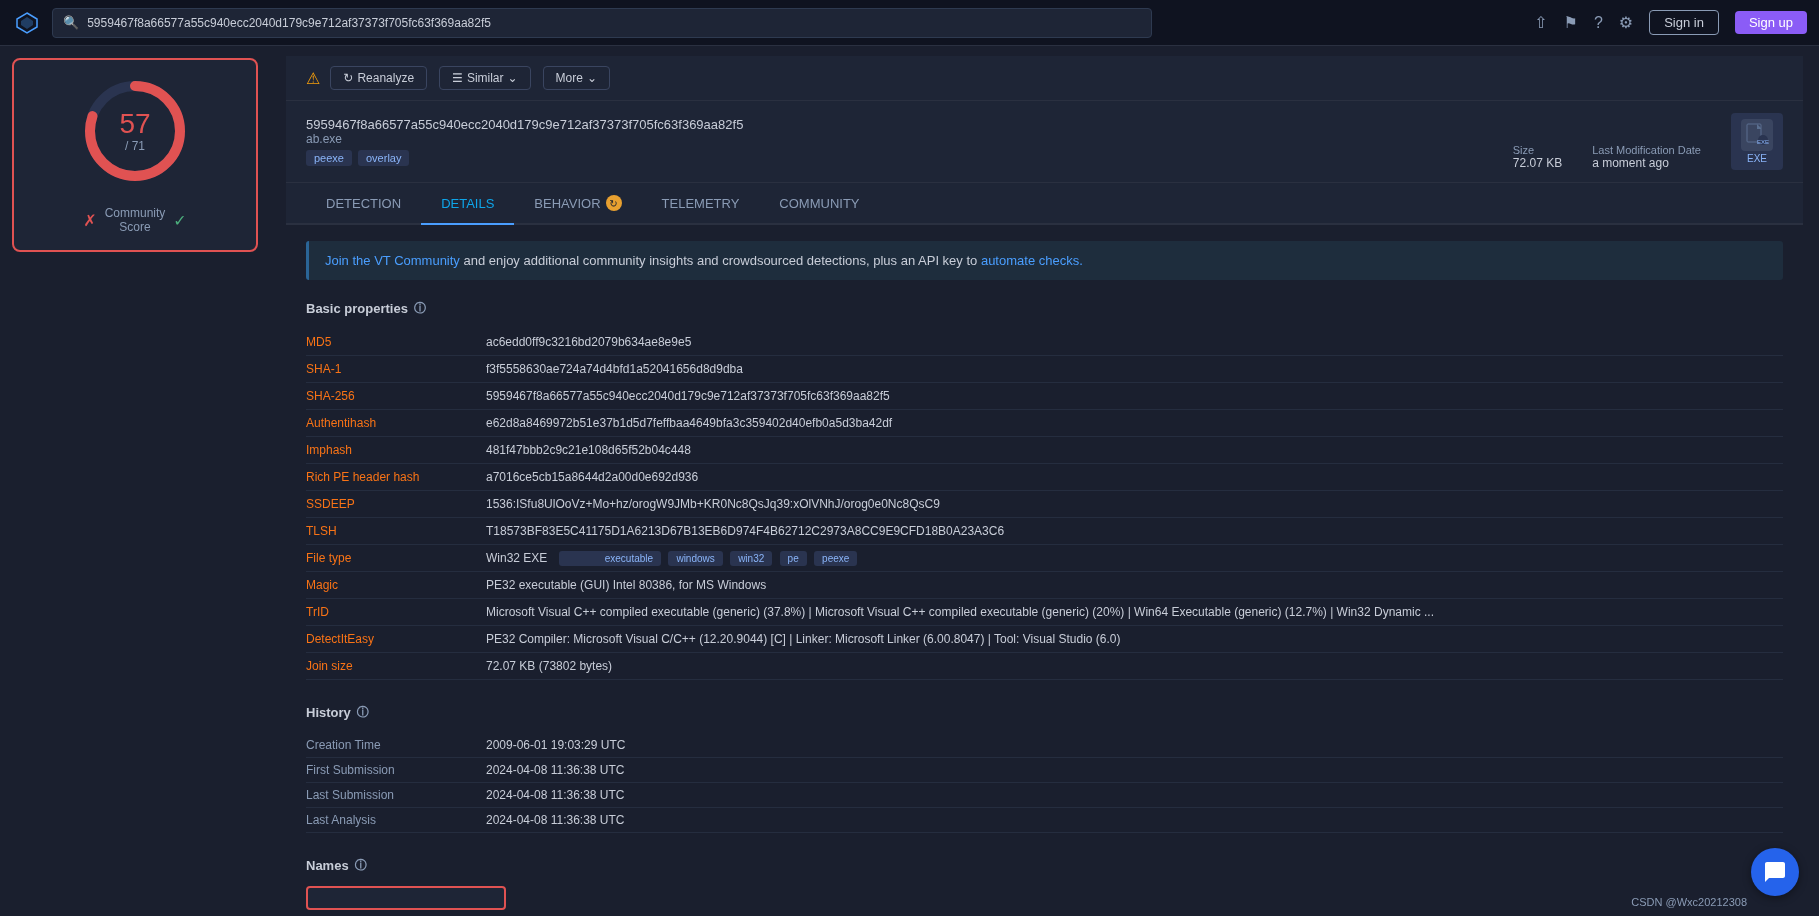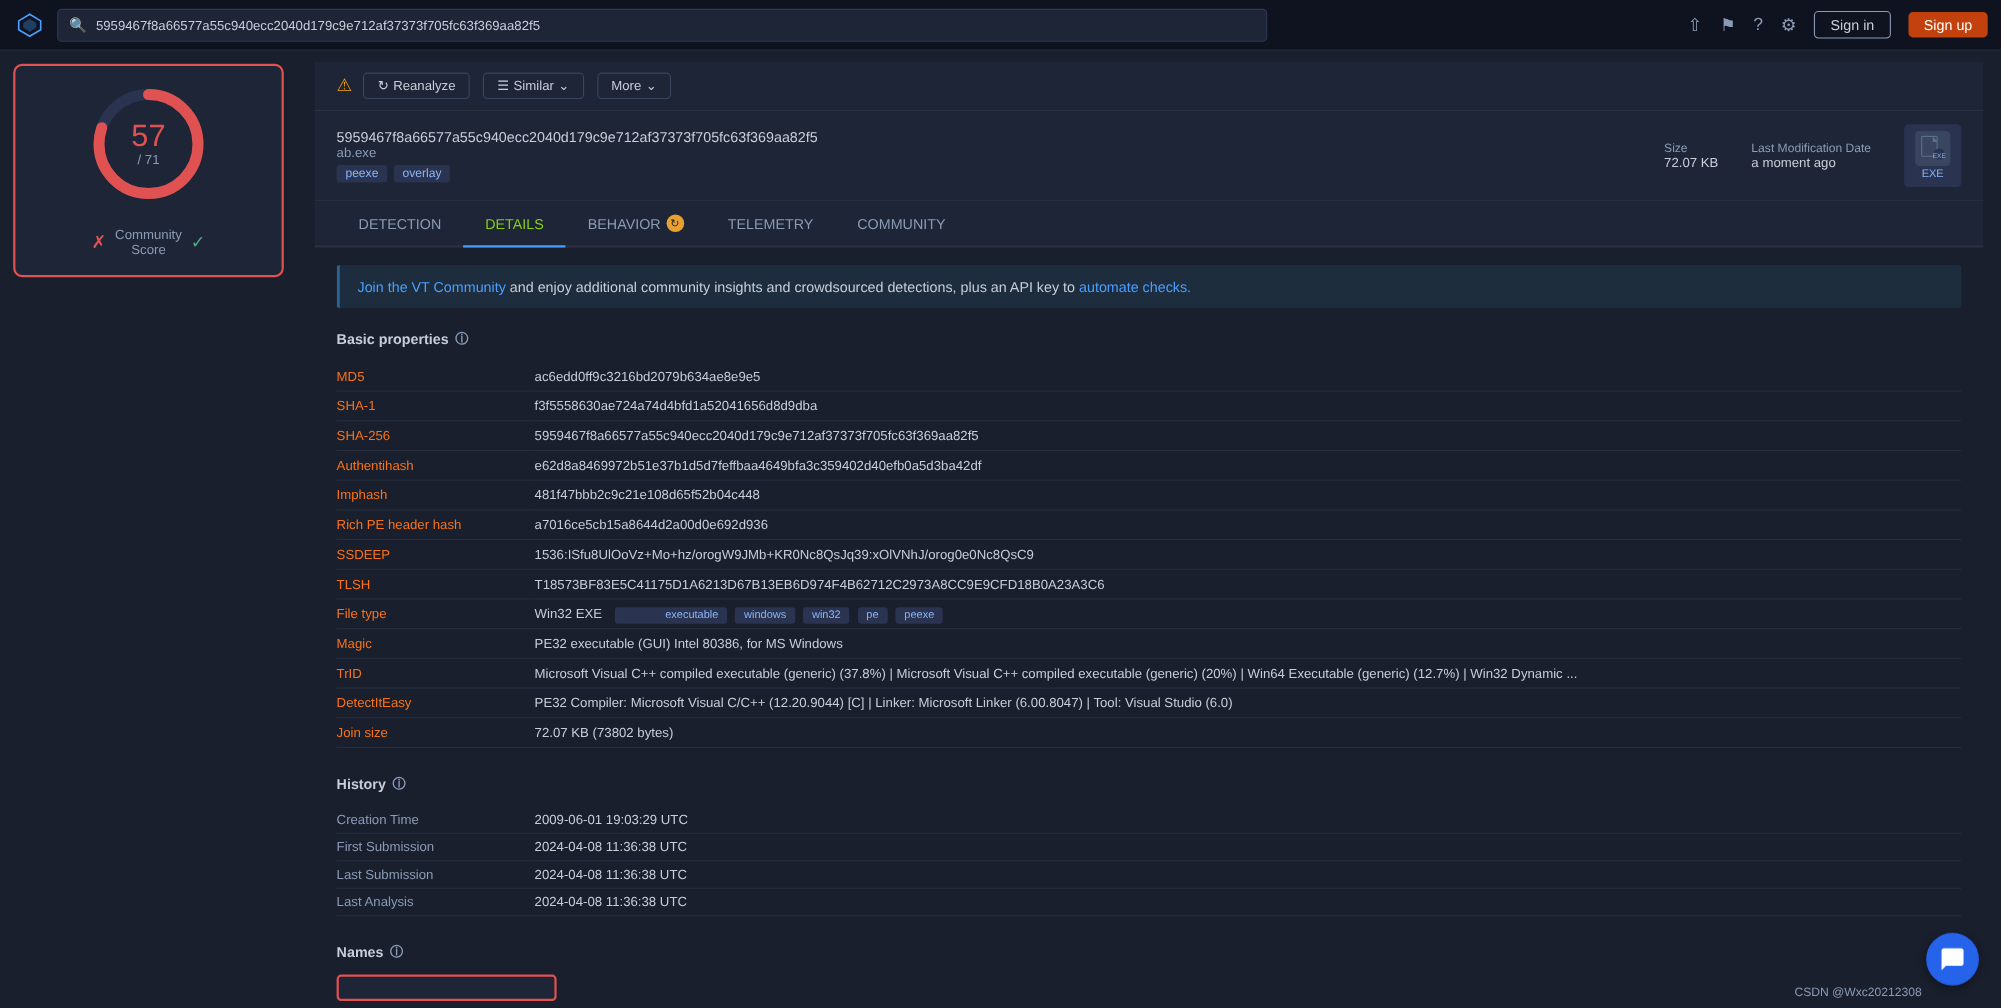--- a/index.html
+++ b/index.html
@@ -65,21 +65,21 @@
     .btn-signin {
       background: transparent;
       border: 1px solid #8a9bb5;
       color: #c8cdd8;
       padding: 4px 14px;
       border-radius: 4px;
       cursor: pointer;
       font-size: 13px;
     }
     .btn-signup {
-      background: #c2410c;
+      background: #8b5cf6;
       border: none;
       color: #fff;
       padding: 4px 14px;
       border-radius: 4px;
       cursor: pointer;
       font-size: 13px;
     }
 
     .score-card {
       background: #1e2536;
@@ -205,21 +205,21 @@
     .tag {
       background: #2a3450;
       color: #8ab4f8;
       padding: 2px 8px;
       border-radius: 3px;
       font-size: 11px;
     }
     .file-meta {
       display: flex;
       gap: 30px;
-      align-items: center;
+      align-items: flex-end;
     }
     .meta-item { text-align: left; }
     .meta-label { color: #8a9bb5; font-size: 11px; }
     .meta-value { color: #c8cdd8; font-size: 12px; }
     .file-icon-box {
       background: #2a3450;
       border-radius: 4px;
       padding: 6px 10px;
       display: flex;
       flex-direction: column;
@@ -252,21 +252,21 @@
       color: #8a9bb5;
       font-size: 13px;
       cursor: pointer;
       border-bottom: 2px solid transparent;
       margin-bottom: -2px;
       display: flex;
       align-items: center;
       gap: 6px;
     }
     .tab.active {
-      color: #84cc16;
+      color: #0ea5e9;
       border-bottom-color: #4a9eff;
     }
 
     
     .content-area {
       padding: 16px 20px;
     }
 
     
     .community-notice {

